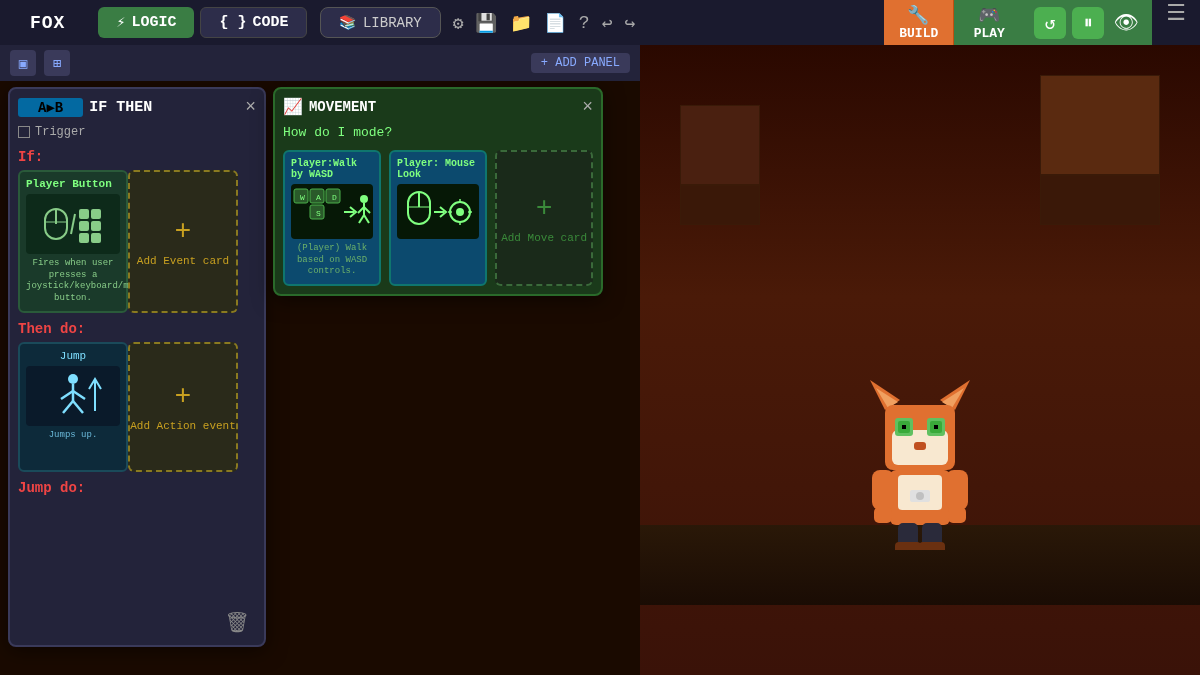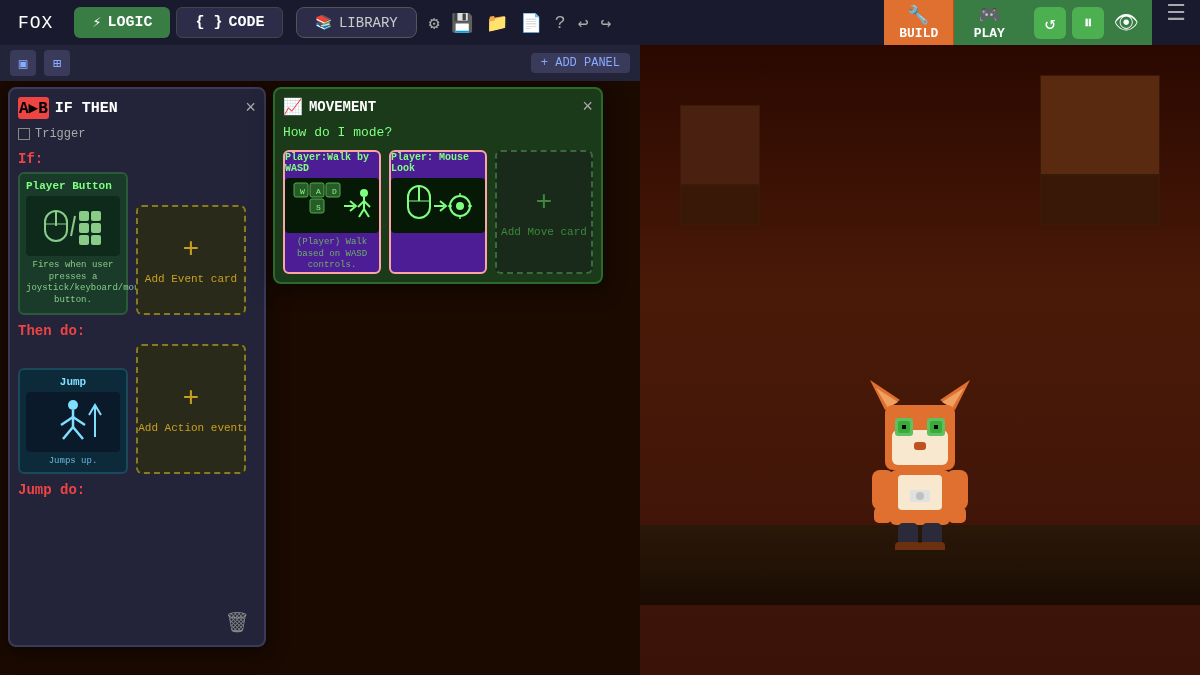--- a/index.html
+++ b/index.html
@@ -19,22 +19,22 @@
       background: #1a1a2e;
       display: flex;
       align-items: center;
       position: relative;
       z-index: 10;
     }
 
     #logo {
       color: #fff;
       font-size: 18px;
-      font-weight: normal;
-      padding: 0 18px;
+      font-weight: bold;
+      padding: 0 30px;
       letter-spacing: 1px;
     }
 
     .nav-btn {
       display: flex;
       align-items: center;
       gap: 6px;
       padding: 6px 18px;
       border-radius: 6px;
       cursor: pointer;
@@ -212,25 +212,25 @@
     }
     .panel-title {
       color: #fff;
       font-weight: bold;
       font-size: 15px;
       display: flex;
       align-items: center;
       gap: 6px;
     }
     .panel-title .ab-icon {
-      background: #ef4444;
+      background: #0369a1;
       color: #000;
       border-radius: 3px;
-      padding: 1px 1px;
-      font-size: 16px;
+      padding: 1px 20px;
+      font-size: 14px;
       font-weight: bold;
     }
     .close-btn {
       color: #aaa;
       font-size: 18px;
       cursor: pointer;
     }
 
     .trigger-mode {
       background: #1a1a2e;
@@ -271,23 +271,22 @@
 
     .section-label {
       color: #ef4444;
       font-size: 14px;
       font-weight: bold;
       margin: 8px 0 5px 0;
     }
 
     .cards-row {
       display: flex;
-      gap: 8px;
+      gap: 0;
       margin-bottom: 8px;
-      align-items: flex-end;
     }
 
     .card {
       background: #1a3a2a;
       border-radius: 6px;
       width: 110px;
       padding: 6px;
       cursor: pointer;
       border: 2px solid #2a5a3a;
     }
@@ -342,21 +341,21 @@
       background: #0d2a3a;
       border-radius: 6px;
       width: 110px;
       padding: 6px;
       cursor: pointer;
       border: 2px solid #1a4a5a;
     }
     .jump-card-title {
       color: #7fdfff;
       font-size: 11px;
-      font-weight: bold;
+      font-weight: normal;
       margin-bottom: 4px;
       text-align: center;
     }
     .jump-card-icon {
       background: #0a1a2a;
       border-radius: 4px;
       height: 60px;
       display: flex;
       align-items: center;
       justify-content: center;
@@ -416,24 +415,25 @@
       font-size: 13px;
       margin-bottom: 10px;
     }
 
     .movement-cards {
       display: flex;
       gap: 8px;
     }
 
     .mv-card {
-      background: #4c1d95;
-      border: 2px solid #fca5a5;
+      background: #0c4a6e;
+      border: 2px solid #0f766e;
       border-radius: 6px;
       width: 100px;
+      padding: 6px;
       cursor: pointer;
     }
     .mv-card-title {
       color: #7fff7f;
       font-size: 10px;
       font-weight: bold;
       margin-bottom: 4px;
     }
     .mv-card-icon {
       background: #061806;

